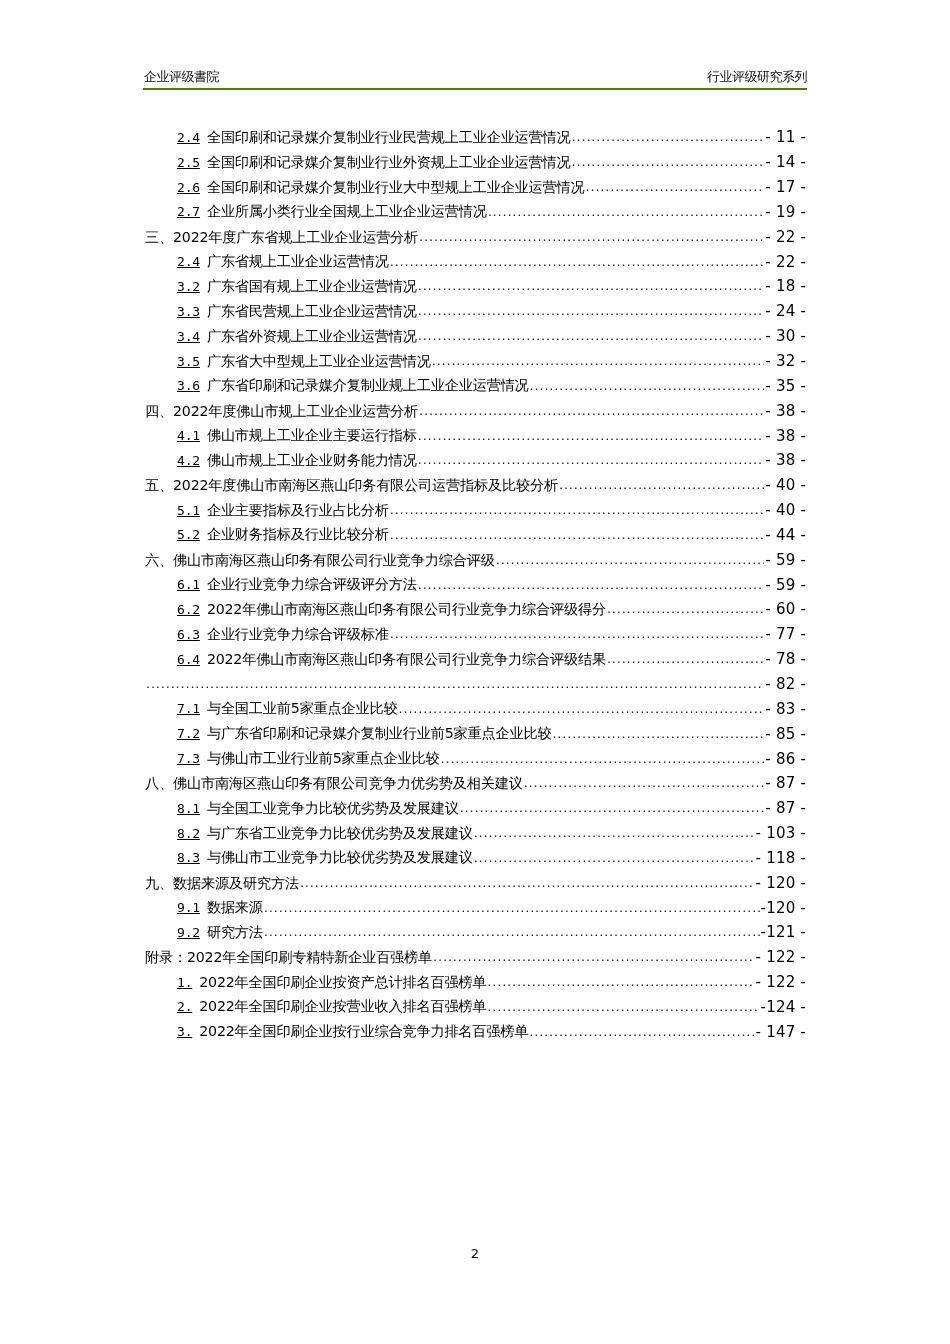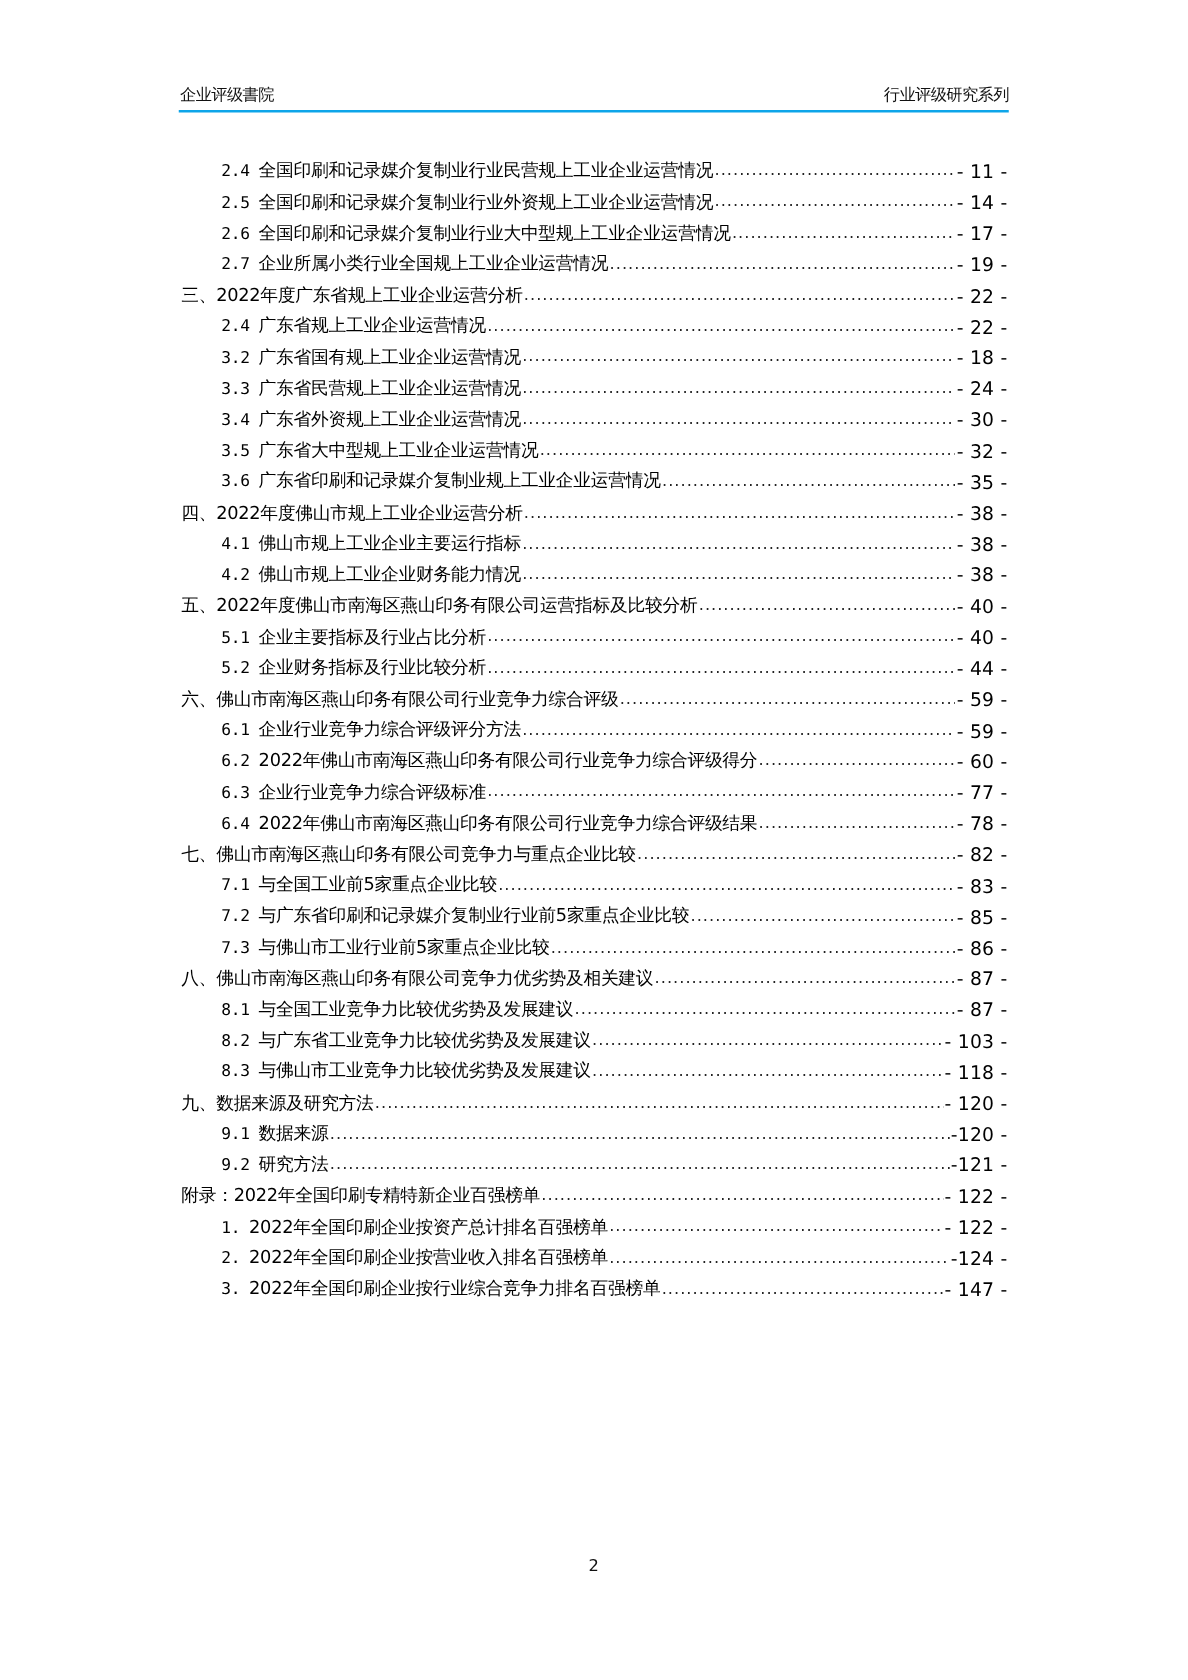--- a/index.html
+++ b/index.html
@@ -14,21 +14,21 @@
       overflow: hidden;
       font-family: "DejaVu Sans", sans-serif;
       color: #000;
     }
     .page-header {
       position: absolute;
       left: 143px;
       top: 66px;
       width: 664px;
       height: 22px;
-      border-bottom: 2px solid #0ea5e9;
+      border-bottom: 2px solid #4d7c0f;
       font-size: 13px;
       line-height: 20px;
       color: #111;
     }
     .page-header .left {
       position: absolute;
       left: 1px;
       top: 1px;
       letter-spacing: -0.5px;
     }
@@ -58,20 +58,21 @@
       padding-left: 32px;
     }
     .toc-row .label {
       flex: 0 0 auto;
       letter-spacing: -0.2px;
     }
     .toc-row .num {
       font-family: "DejaVu Sans Mono", monospace;
       font-size: 13px;
       margin-right: 7px;
+      text-decoration: underline;
     }
     .toc-row .leader {
       flex: 1 1 auto;
       overflow: hidden;
       margin: 0 1px;
       position: relative;
       top: 0px;
       font-size: 13px;
       letter-spacing: 0.8px;
       color: #222;
@@ -207,21 +208,20 @@
       <span class="label"><span class="num">6.3</span><span class="title">企业行业竞争力综合评级标准</span></span>
       <span class="leader"></span>
       <span class="page">- 77 -</span>
     </div>
     <div class="toc-row level-2">
       <span class="label"><span class="num">6.4</span><span class="title">2022年佛山市南海区燕山印务有限公司行业竞争力综合评级结果</span></span>
       <span class="leader"></span>
       <span class="page">- 78 -</span>
     </div>
     <div class="toc-row level-1">
-      <span class="label"><span class="title">七、佛山市南海区燕山印务有限公司竞争力与重点企业比较</span></span>
       <span class="leader"></span>
       <span class="page">- 82 -</span>
     </div>
     <div class="toc-row level-2">
       <span class="label"><span class="num">7.1</span><span class="title">与全国工业前5家重点企业比较</span></span>
       <span class="leader"></span>
       <span class="page">- 83 -</span>
     </div>
     <div class="toc-row level-2">
       <span class="label"><span class="num">7.2</span><span class="title">与广东省印刷和记录媒介复制业行业前5家重点企业比较</span></span>

